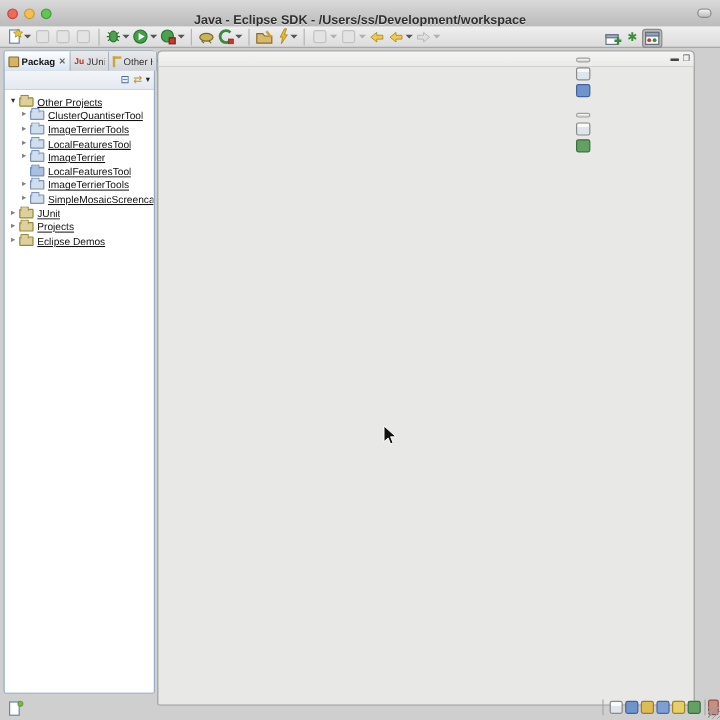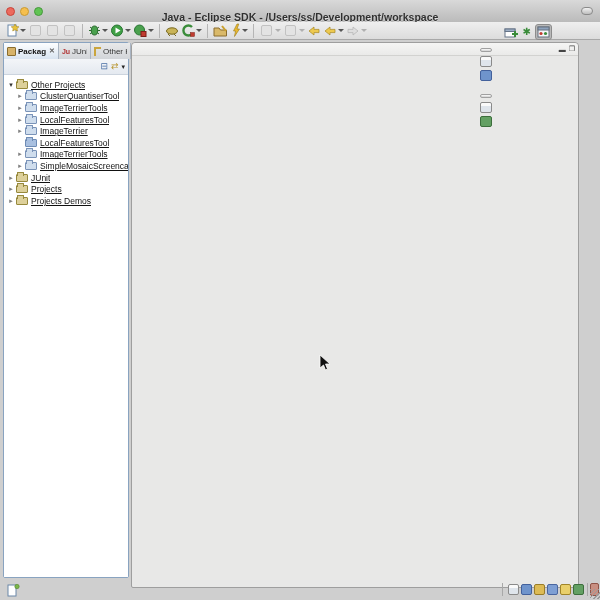--- a/index.html
+++ b/index.html
@@ -316,21 +316,21 @@
           <span class="tl">JUnit</span>
         </div>
         <div class="trow d0">
           <span class="arr col">▸</span>
           <span class="fic ws"></span>
           <span class="tl">Projects</span>
         </div>
         <div class="trow d0">
           <span class="arr col">▸</span>
           <span class="fic ws"></span>
-          <span class="tl">Projects Demos</span>
+          <span class="tl">Eclipse Demos</span>
         </div>
       </div>
     </div>
 
     <div class="editor">
       <div class="edhead">
         <span>▬</span>
         <span>❐</span>
       </div>
     </div>

